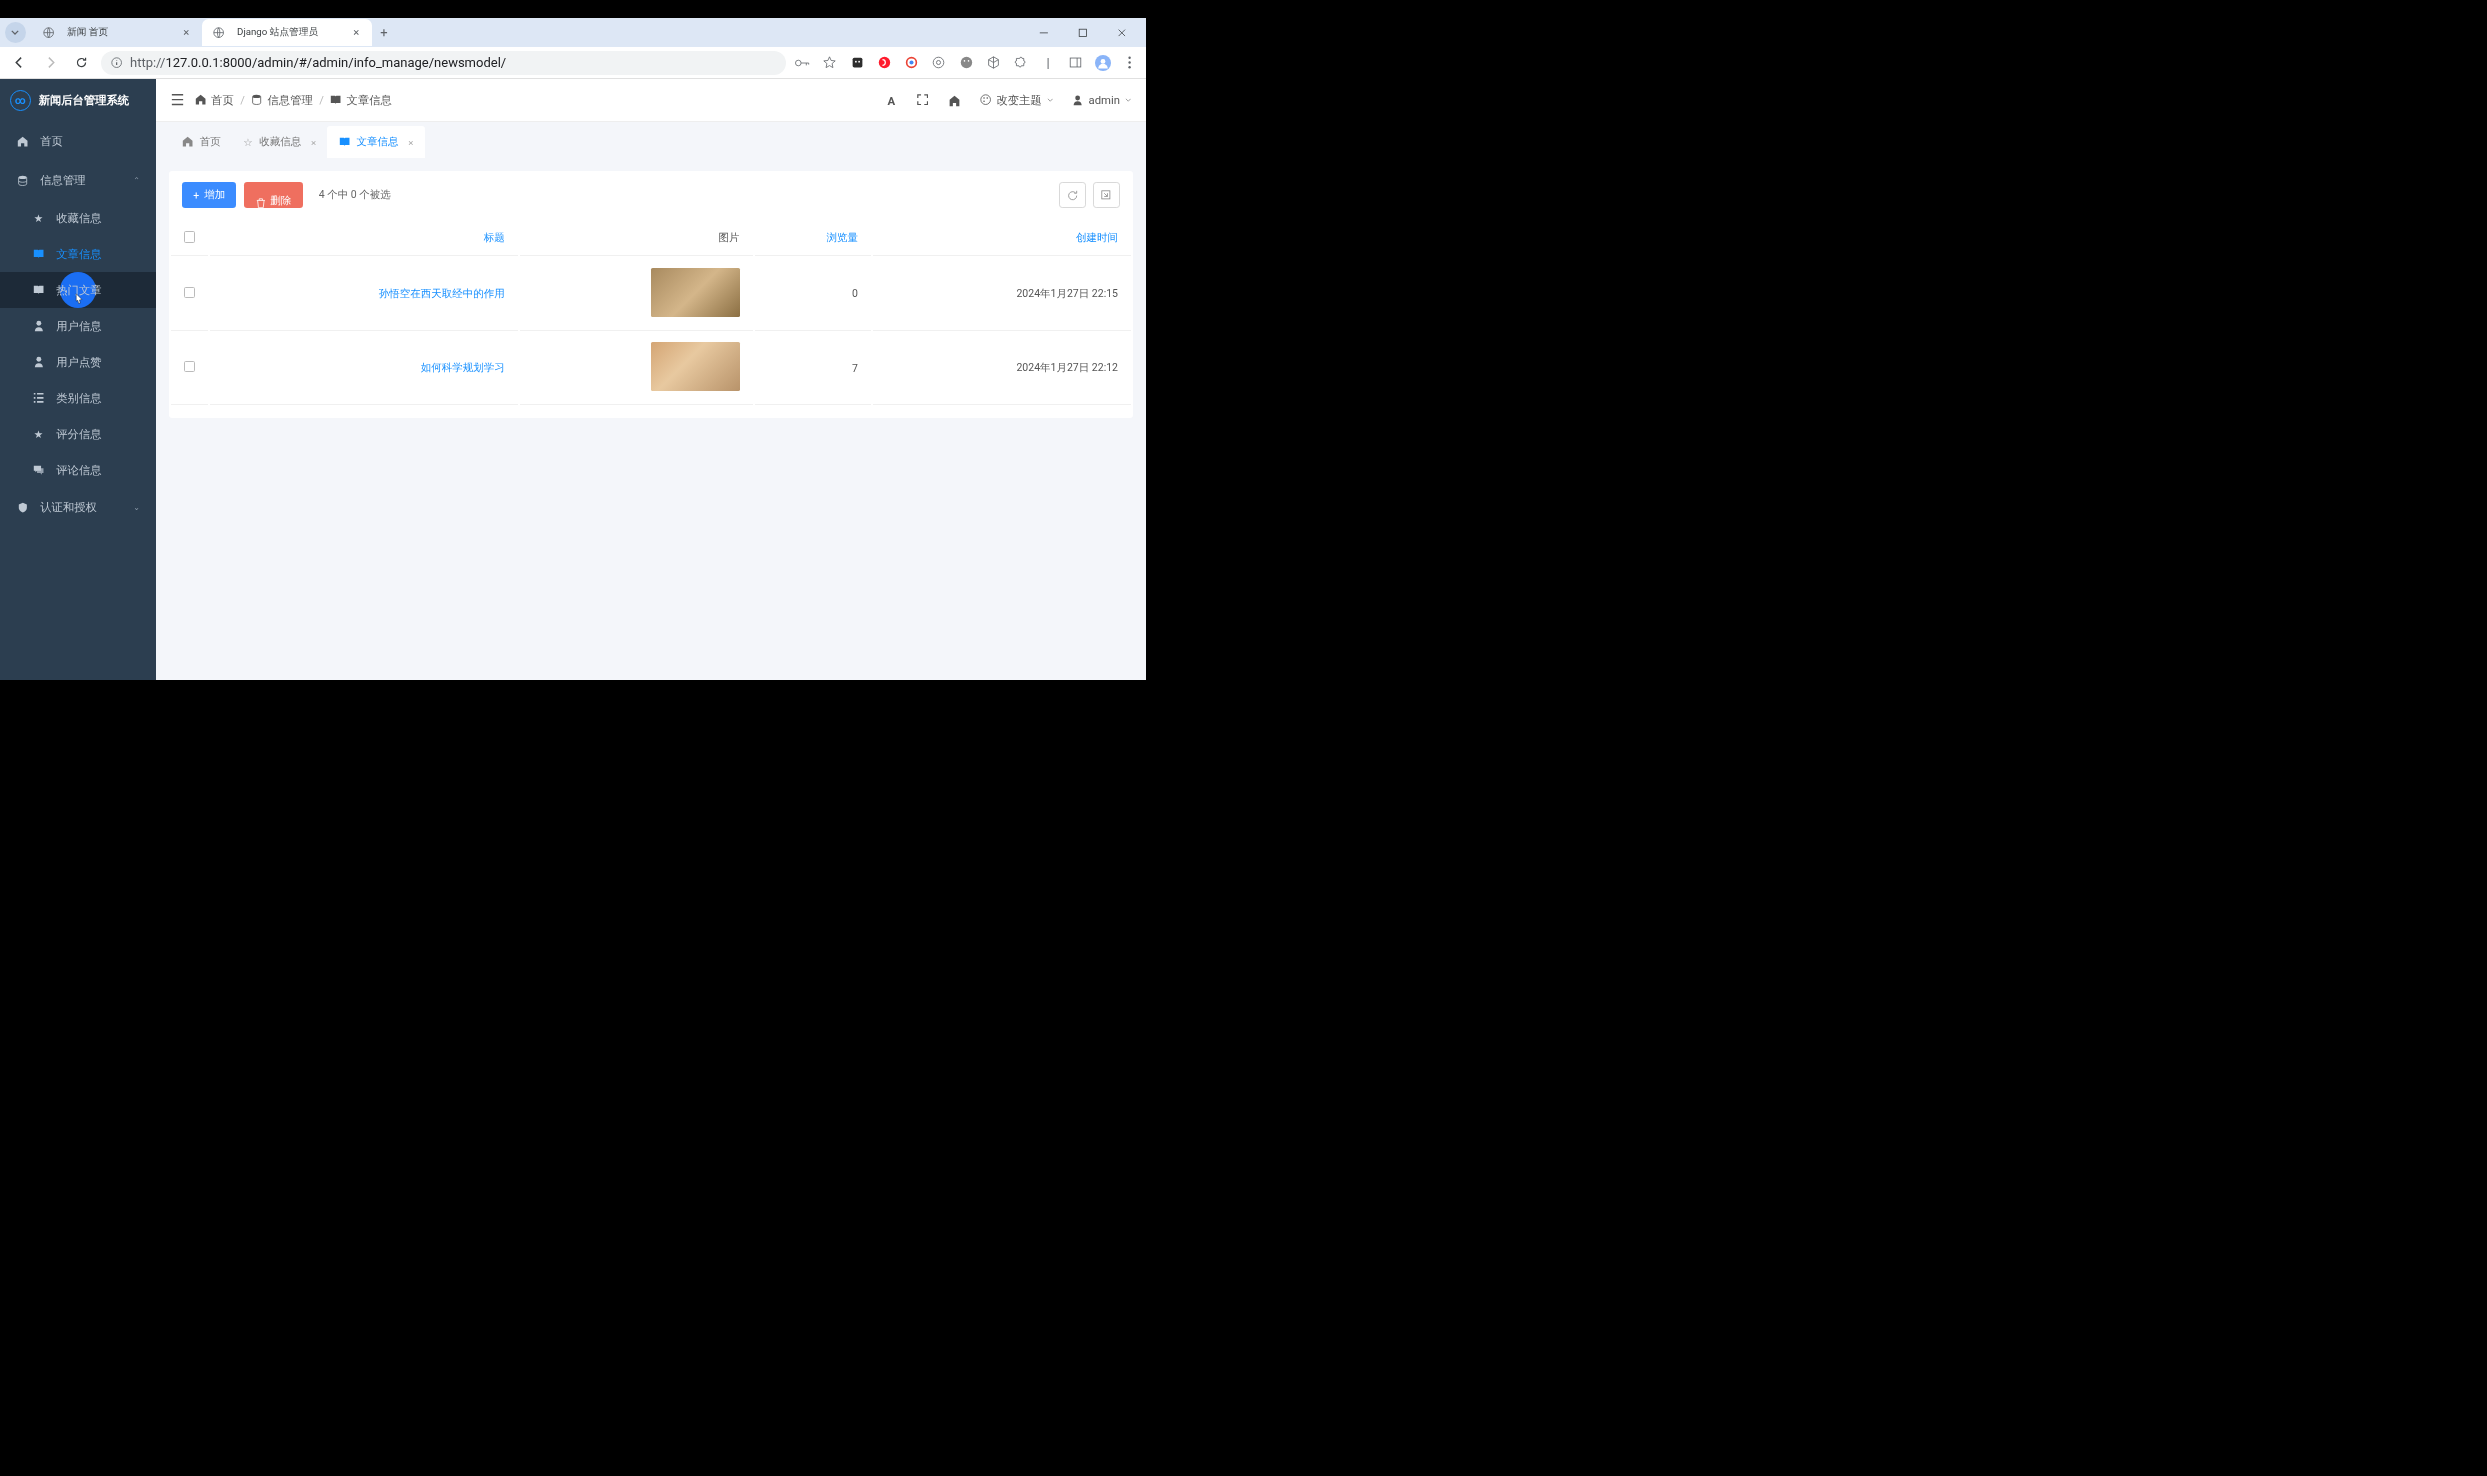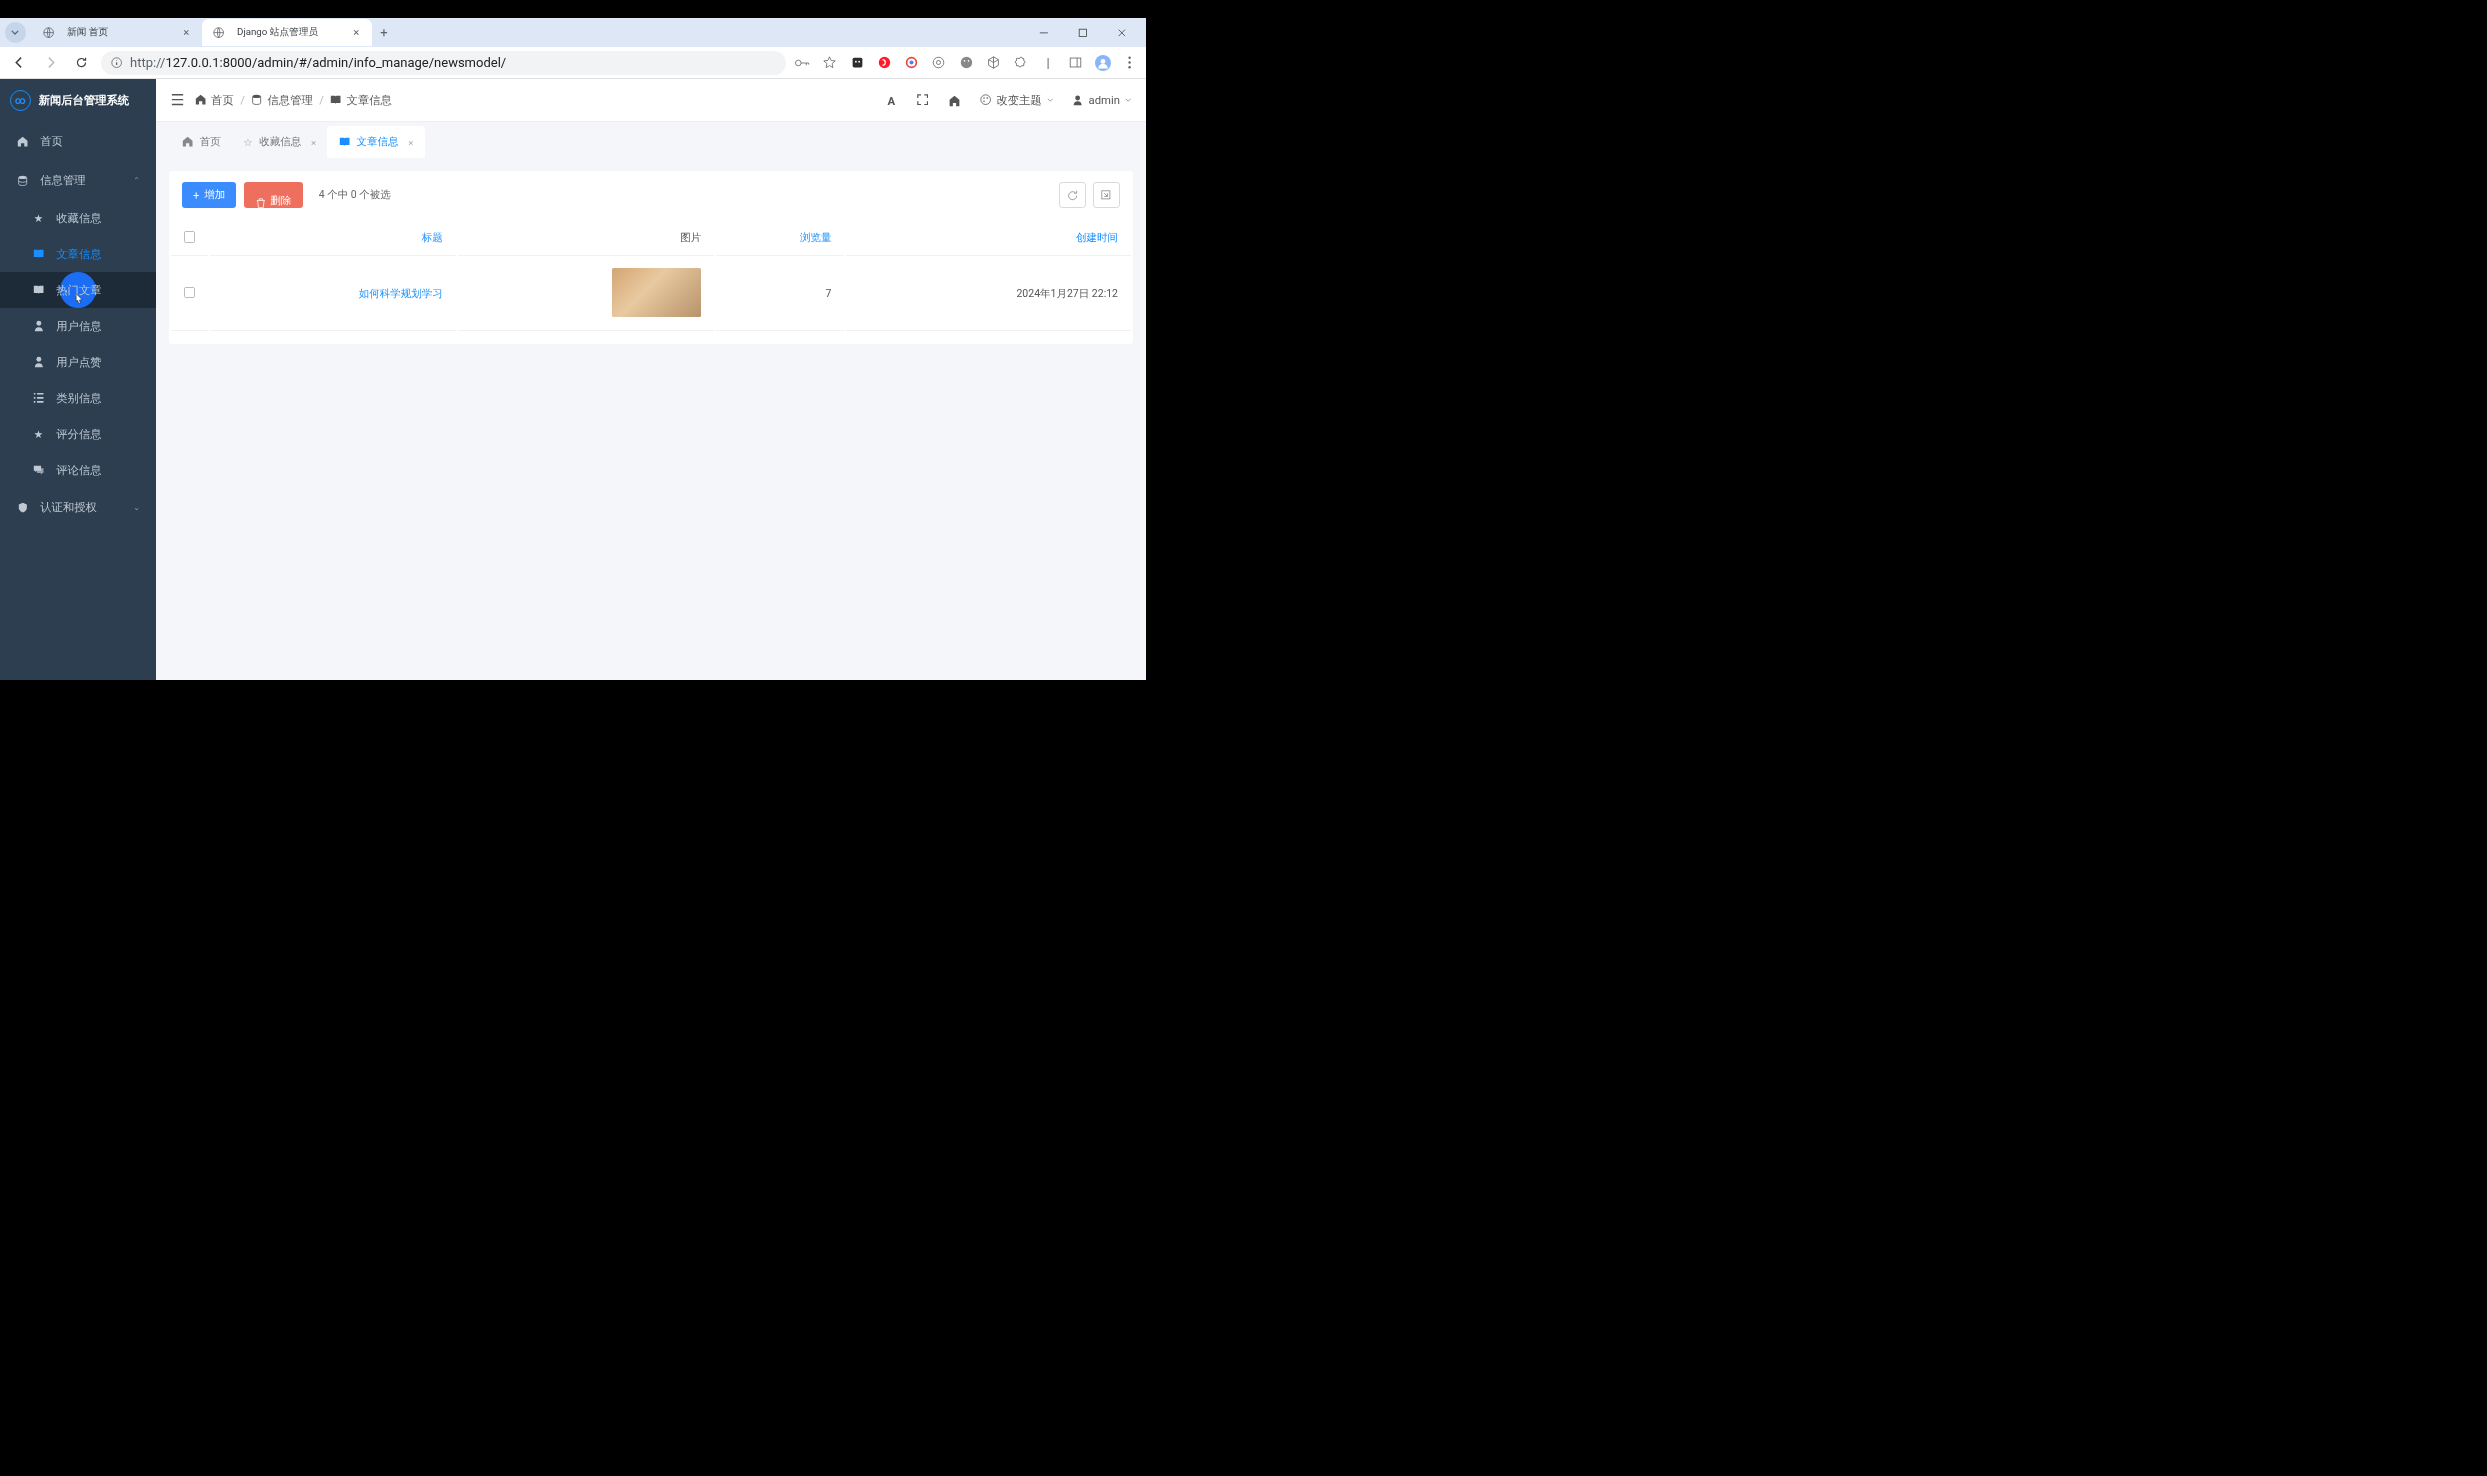--- a/index.html
+++ b/index.html
@@ -466,20 +466,27 @@
               <th class="checkbox-cell"><span class="checkbox"></span></th>
               <th>标题</th>
               <th class="static">图片</th>
               <th>浏览量</th>
               <th>创建时间</th>
             </tr>
           </thead>
           <tbody id="table-body">
               <tr>
     <td class="checkbox-cell"><span class="checkbox"></span></td>
+    <td class="link">孙悟空在西天取经中的作用</td>
+    <td><span class="thumb thumb1"></span></td>
+    <td>0</td>
+    <td>2024年1月27日 22:15</td>
+  </tr>
+              <tr>
+    <td class="checkbox-cell"><span class="checkbox"></span></td>
     <td class="link">如何科学规划学习</td>
     <td><span class="thumb thumb2"></span></td>
     <td>7</td>
     <td>2024年1月27日 22:12</td>
   </tr>
             </tbody>
         </table>
       </div>
     </div>
   </div>

